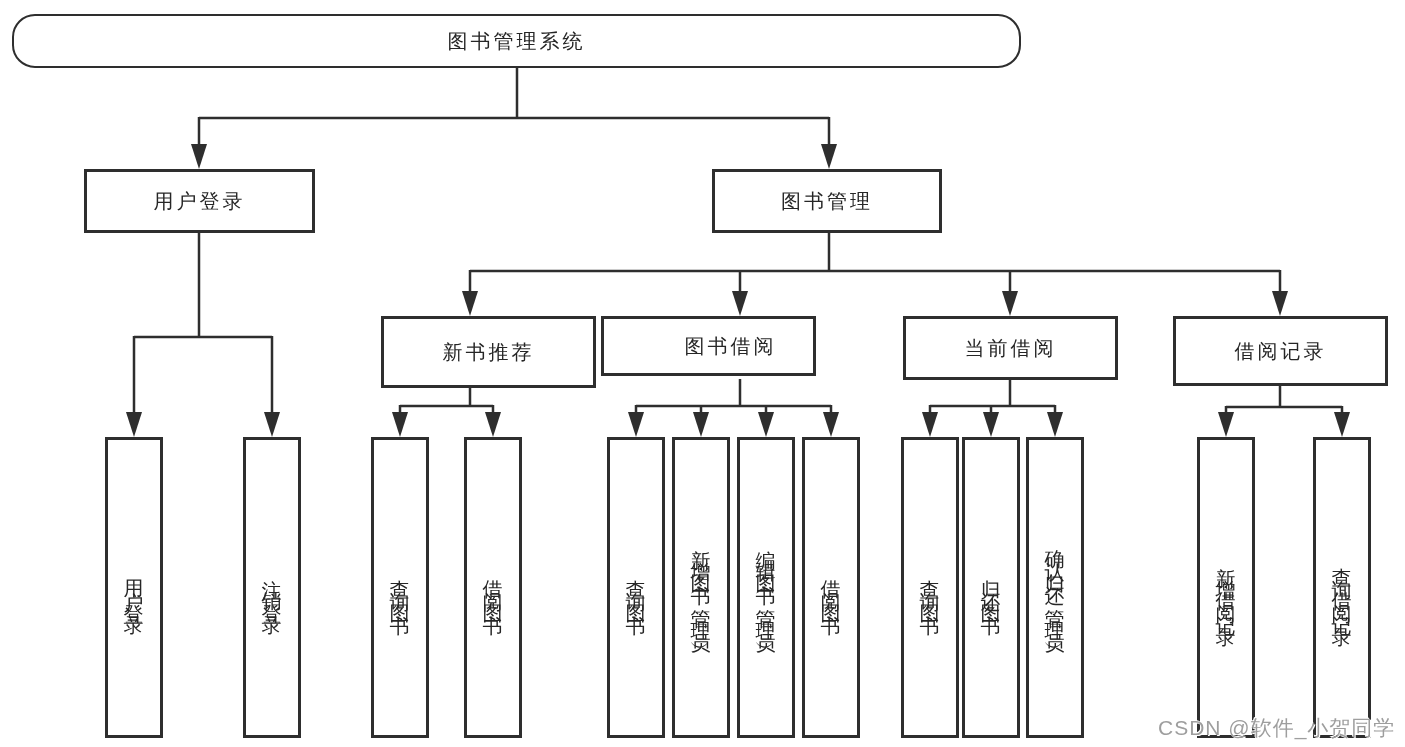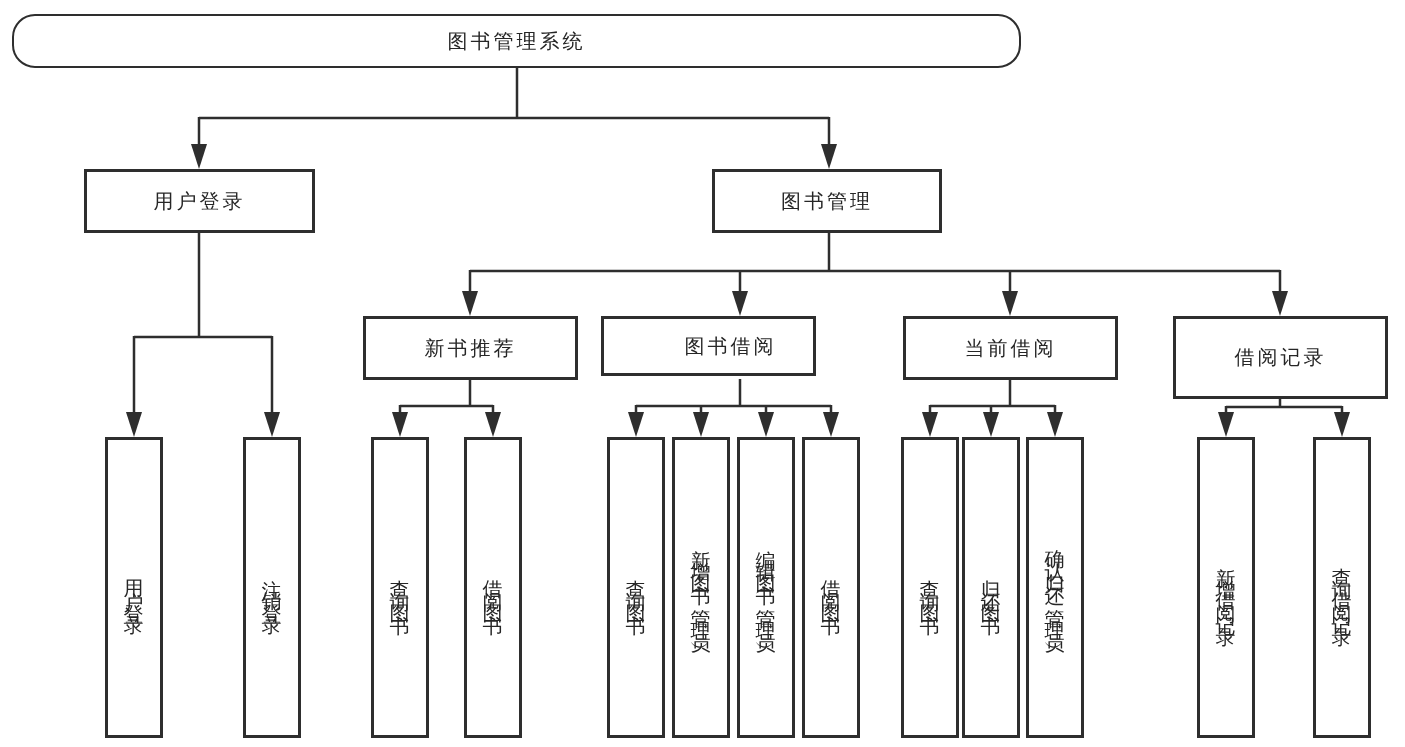--- a/index.html
+++ b/index.html
@@ -111,30 +111,30 @@
     <span class="hlabel">图书管理系统</span>
   </div>
 
   <div class="box" style="left:84px; top:169px; width:231px; height:64px;">
     <span class="hlabel">用户登录</span>
   </div>
   <div class="box" style="left:712px; top:169px; width:230px; height:64px;">
     <span class="hlabel">图书管理</span>
   </div>
 
-  <div class="box" style="left:363px; top:316px; width:215px; height:64px;">
+  <div class="box" style="left:381px; top:316px; width:215px; height:72px;">
     <span class="hlabel">新书推荐</span>
   </div>
   <div class="box" style="left:601px; top:316px; width:215px; height:60px;padding-left:44px;">
     <span class="hlabel">图书借阅</span>
   </div>
   <div class="box" style="left:903px; top:316px; width:215px; height:64px;font-family:Liberation Mono, monospace;">
     <span class="hlabel">当前借阅</span>
   </div>
-  <div class="box" style="left:1173px; top:316px; width:215px; height:83px;">
+  <div class="box" style="left:1173px; top:316px; width:215px; height:70px;">
     <span class="hlabel">借阅记录</span>
   </div>
 
   <div class="box" style="left:105px; top:437px; width:58px; height:301px;">
     <span class="vtext">用户登录</span>
   </div>
   <div class="box" style="left:243px; top:437px; width:58px; height:301px;">
     <span class="vtext">注销登录</span>
   </div>
 
@@ -168,14 +168,15 @@
     <span class="vtext">确认归还（管理员）</span>
   </div>
 
   <div class="box" style="left:1197px; top:437px; width:58px; height:301px;">
     <span class="vtext">新增借阅记录</span>
   </div>
   <div class="box" style="left:1313px; top:437px; width:58px; height:301px;">
     <span class="vtext">查询借阅记录</span>
   </div>
 
+  <div class="watermark">CSDN @软件_小贺同学</div>
 
 </div>
 
 </body></html>

